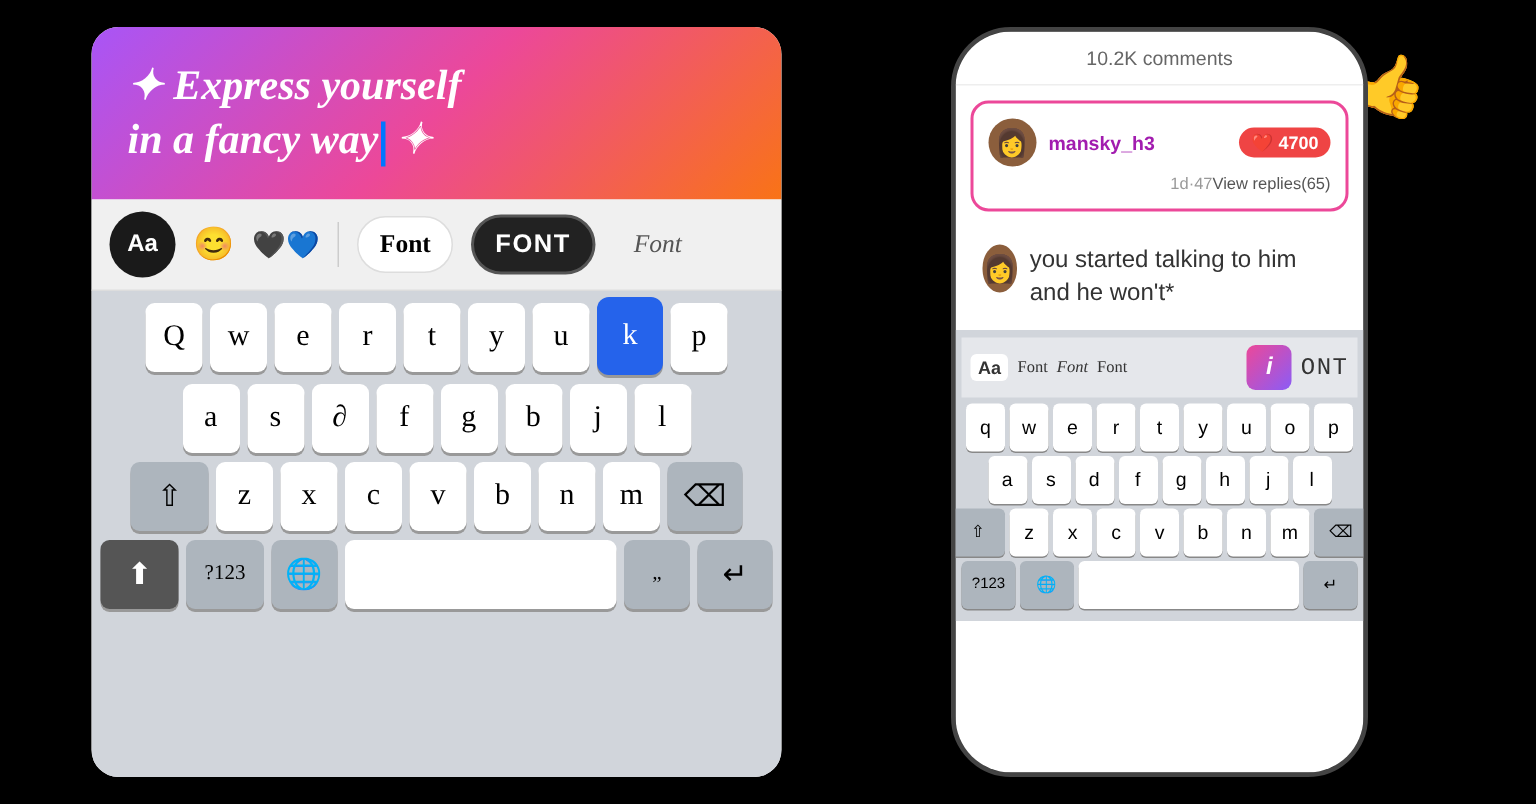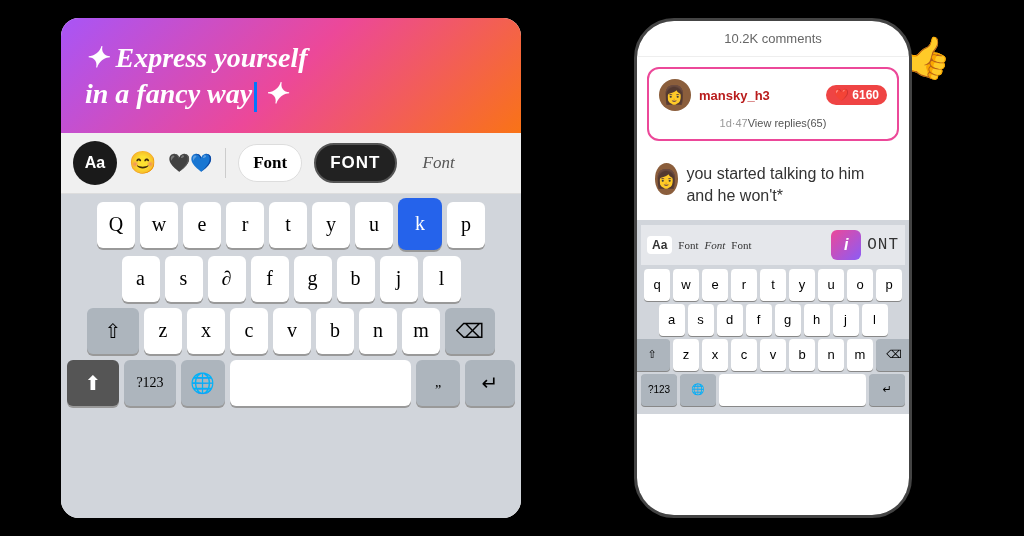--- a/index.html
+++ b/index.html
@@ -288,21 +288,21 @@
       overflow: hidden;
       display: flex;
       align-items: center;
       justify-content: center;
       font-size: 18px;
     }
 
     .username {
       font-size: 13px;
       font-weight: 600;
-      color: #b91c1c;
+      color: #a21caf;
       text-align: right;
     }
 
     .like-badge {
       background: #ef4444;
       color: #fff;
       font-size: 12px;
       font-weight: bold;
       padding: 3px 8px;
       border-radius: 20px;
@@ -313,21 +313,21 @@
 
     .comment-text {
       font-size: 14px;
       color: #000;
       line-height: 1.5;
       font-family: Arial, sans-serif;
     }
 
     .comment-footer {
       display: flex;
-      justify-content: center;
+      justify-content: flex-end;
       margin-top: 6px;
       font-size: 11px;
       color: #999;
     }
 
     .view-replies {
       color: #555;
       font-size: 11px;
     }
 
@@ -545,21 +545,21 @@
         </div>
 
         <div class="comment-card-highlighted">
           <div class="comment-header">
             <div class="comment-user-info">
               <div class="avatar">👩</div>
               <span class="username">mansky_h3</span>
             </div>
             <div class="like-badge">
               <span>❤️</span>
-              <span>6160</span>
+              <span>4700</span>
             </div>
           </div>
           <div class="comment-footer">
             <span>1d·47</span>
             <span class="view-replies">View replies(65)</span>
           </div>
         </div>
 
         <div class="comment-card-normal">
           <div class="avatar">👩</div>

